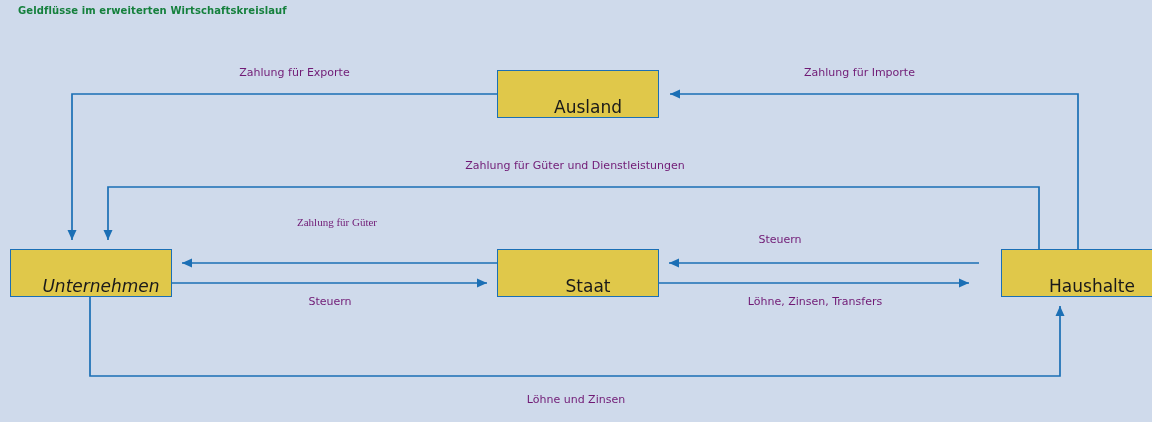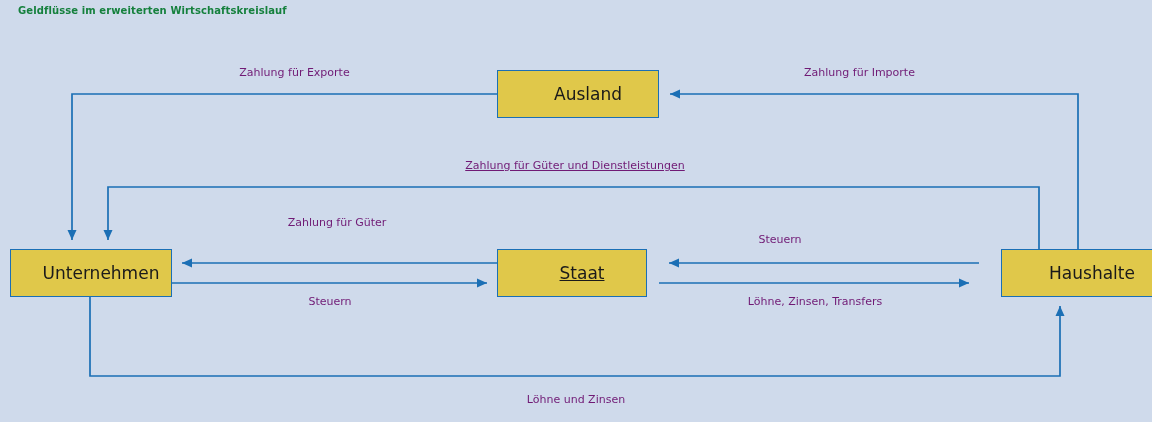--- a/index.html
+++ b/index.html
@@ -31,35 +31,35 @@
     top: 0;
     width: 1152px;
     height: 422px;
   }
   .node-box {
     position: absolute;
     background: #e0c84a;
     border: 1.5px solid #1b6fb5;
     box-sizing: border-box;
     display: flex;
-    align-items: center;
+    align-items: flex-end;
     justify-content: center;
     color: #1a1a1a;
     font-size: 17px;
     padding-left: 20px;
   }
   .edge-label {
     position: absolute;
     color: #701a75;
     font-size: 11px;
     white-space: nowrap;
     line-height: 21px;
     text-align: center;
   }
-  .edge-label.two-line { white-space: normal; }
+  .edge-label.two-line { white-space: normal; font-family: Liberation Serif, serif; }
 </style>
 </head>
 <body>
 
 <div id="page">
 
   <div id="diagram-title">Geldflüsse im erweiterten Wirtschaftskreislauf</div>
 
   <svg class="flow" viewBox="0 0 1152 422" xmlns="http://www.w3.org/2000/svg">
     <defs>
@@ -88,37 +88,37 @@
       <path d="M659,283 L969,283" marker-end="url(#ah)"></path>
 
       <path d="M90,297 L90,376 L1060,376 L1060,306" marker-end="url(#ah)"></path>
     </g>
   </svg>
 
   <div class="node-box" style="left:497px; top:70px; width:162px; height:48px;">
     <span>Ausland</span>
   </div>
 
-  <div class="node-box" style="left:10px; top:249px; width:162px; height:48px;">
+  <div class="node-box" style="left:10px; top:249px; width:162px; height:48px;font-style:italic;">
     <span>Unternehmen</span>
   </div>
 
-  <div class="node-box" style="left:497px; top:249px; width:150px; height:48px;text-decoration:underline;">
+  <div class="node-box" style="left:497px; top:249px; width:162px; height:48px;">
     <span>Staat</span>
   </div>
 
   <div class="node-box" style="left:1001px; top:249px; width:162px; height:48px;">
     <span>Haushalte</span>
   </div>
 
   <div class="edge-label" style="left:197px; top:62px; width:195px;">Zahlung für Exporte</div>
 
   <div class="edge-label" style="left:762px; top:62px; width:195px;">Zahlung für Importe</div>
 
-  <div class="edge-label" style="left:375px; top:155px; width:400px;text-decoration:underline;">Zahlung für Güter und Dienstleistungen</div>
+  <div class="edge-label" style="left:375px; top:155px; width:400px;">Zahlung für Güter und Dienstleistungen</div>
 
   <div class="edge-label two-line" style="left:232px; top:212px; width:210px;">
     <div>Zahlung für Güter</div>
   </div>
 
   <div class="edge-label" style="left:250px; top:291px; width:160px;">Steuern</div>
 
   <div class="edge-label" style="left:700px; top:229px; width:160px;">Steuern</div>
 
   <div class="edge-label" style="left:441px; top:389px; width:270px;">Löhne und Zinsen</div>

